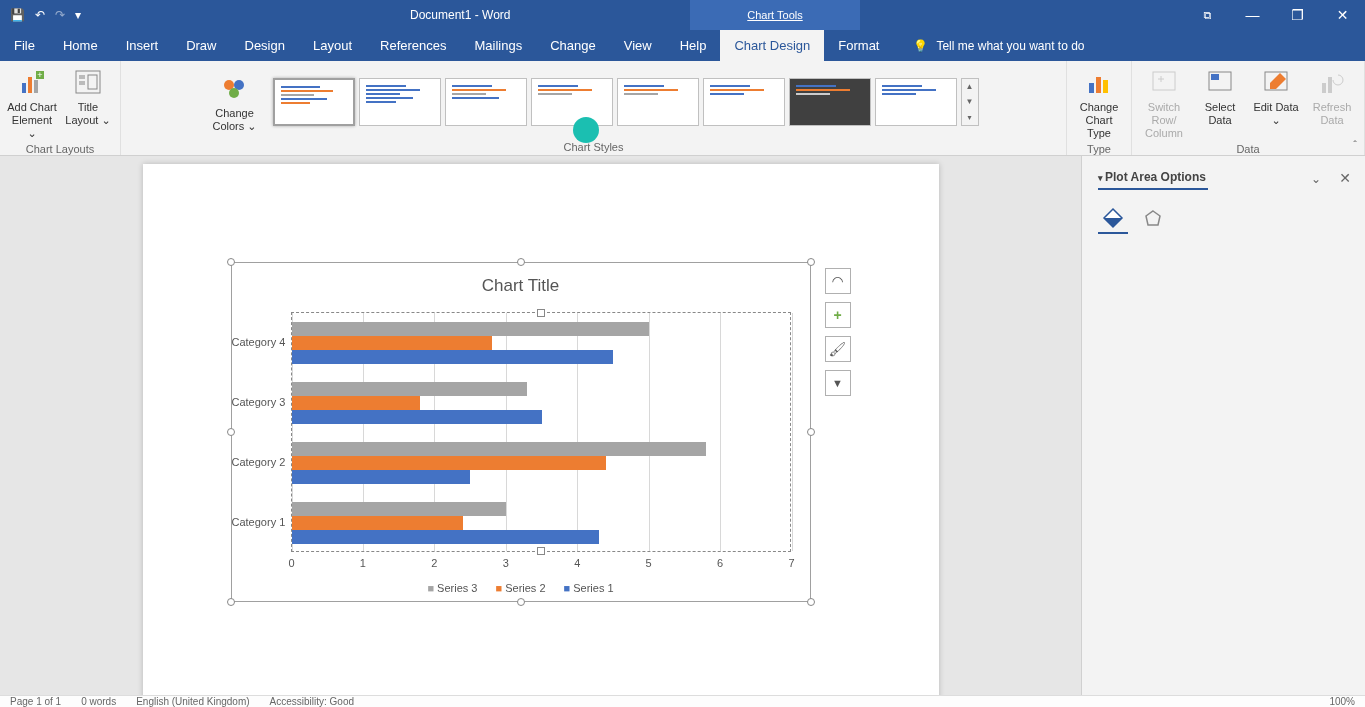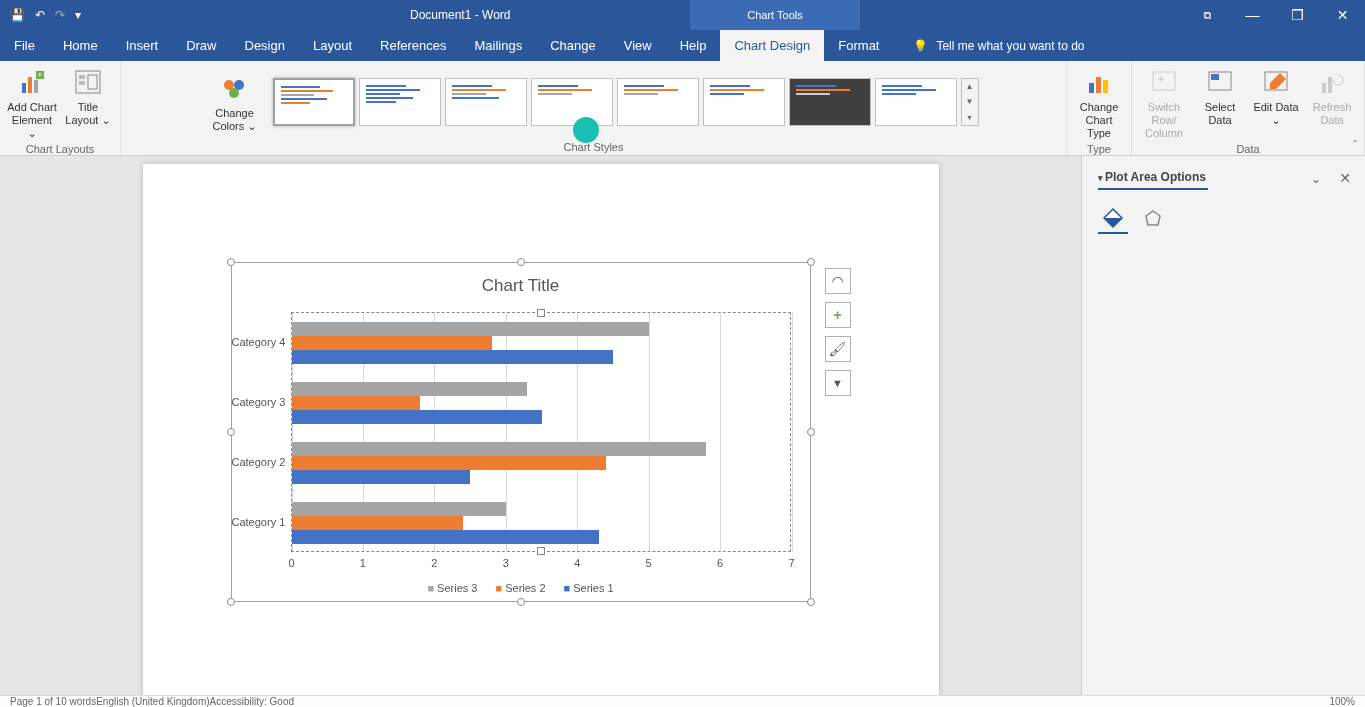--- a/index.html
+++ b/index.html
@@ -3,21 +3,21 @@
 <meta charset="utf-8">
 <style>
   * { box-sizing: border-box; margin: 0; padding: 0; font-family: "Segoe UI", Tahoma, sans-serif; }
   body { background: #e6e6e6; width: 1365px; height: 707px; overflow: hidden; font-size: 12px; color: #333; }
   
   
   .title-bar { height: 30px; background: #2b579a; display: flex; align-items: center; color: #fff; font-size: 12px; position: relative; }
   .qat { display: flex; align-items: center; gap: 10px; padding-left: 10px; }
   .qat span { cursor: pointer; }
   .title-center { position: absolute; left: 50%; transform: translateX(-50%); left: 410px; transform: none; }
-  .chart-tools { position: absolute; left: 690px; width: 170px; text-align: center; background: #3b6bb5; height: 30px; line-height: 30px; font-size: 11px; }
+  .chart-tools { position: absolute; left: 690px; width: 170px; text-align: center; background: #3b6bb5; height: 30px; line-height: 30px; font-size: 11px; text-decoration: underline; }
   .window-controls { position: absolute; right: 0; display: flex; }
   .window-controls div { width: 45px; height: 30px; display: flex; align-items: center; justify-content: center; cursor: pointer; font-size: 14px; }
   
   
   .menu-bar { height: 31px; background: #2b579a; display: flex; align-items: stretch; color: #fff; font-size: 13px; }
   .menu-item { padding: 0 14px; display: flex; align-items: center; cursor: pointer; }
   .menu-item.active { background: #f3f3f3; color: #2b579a; }
   .tell-me { display: flex; align-items: center; gap: 8px; margin-left: 20px; font-size: 12px; }
   
   
@@ -70,21 +70,21 @@
   .pane-sub { font-size: 12px; font-weight: 600; color: #444; margin-bottom: 4px; cursor: pointer; }
   .pane-sub::before { content: "▾ "; font-size: 9px; }
   .pane-underline { height: 2px; background: #2b579a; width: 110px; margin-bottom: 14px; }
   .pane-icons { display: flex; gap: 10px; margin-bottom: 18px; }
   .pane-ico { width: 30px; height: 30px; display: flex; align-items: center; justify-content: center; cursor: pointer; }
   .pane-ico.active { border-bottom: 2px solid #2b579a; }
   .pane-row { font-size: 12px; font-weight: 600; color: #444; padding: 6px 0; cursor: pointer; }
   .pane-row::before { content: "› "; color: #666; margin-right: 4px; font-weight: bold; }
   
   
-  .status-bar { position: absolute; bottom: 0; left: 0; right: 0; height: 12px; background: #fdfdfd; border-top: 1px solid #ddd; font-size: 10px; color: #666; display: flex; align-items: center; padding: 0 10px; overflow:hidden;}
+  .status-bar { position: absolute; bottom: 0; left: 0; right: 0; height: 12px; background: #fdfdfd; border-top: 1px solid #ddd; font-size: 10px; color: #666; display: flex; align-items: center; padding: 0 10px; gap: 20px; overflow:hidden;}
 
   
   svg { display: block; }
 </style>
 </head>
 <body>
 
 <div class="title-bar">
   <div class="qat">
     <span>💾</span>

